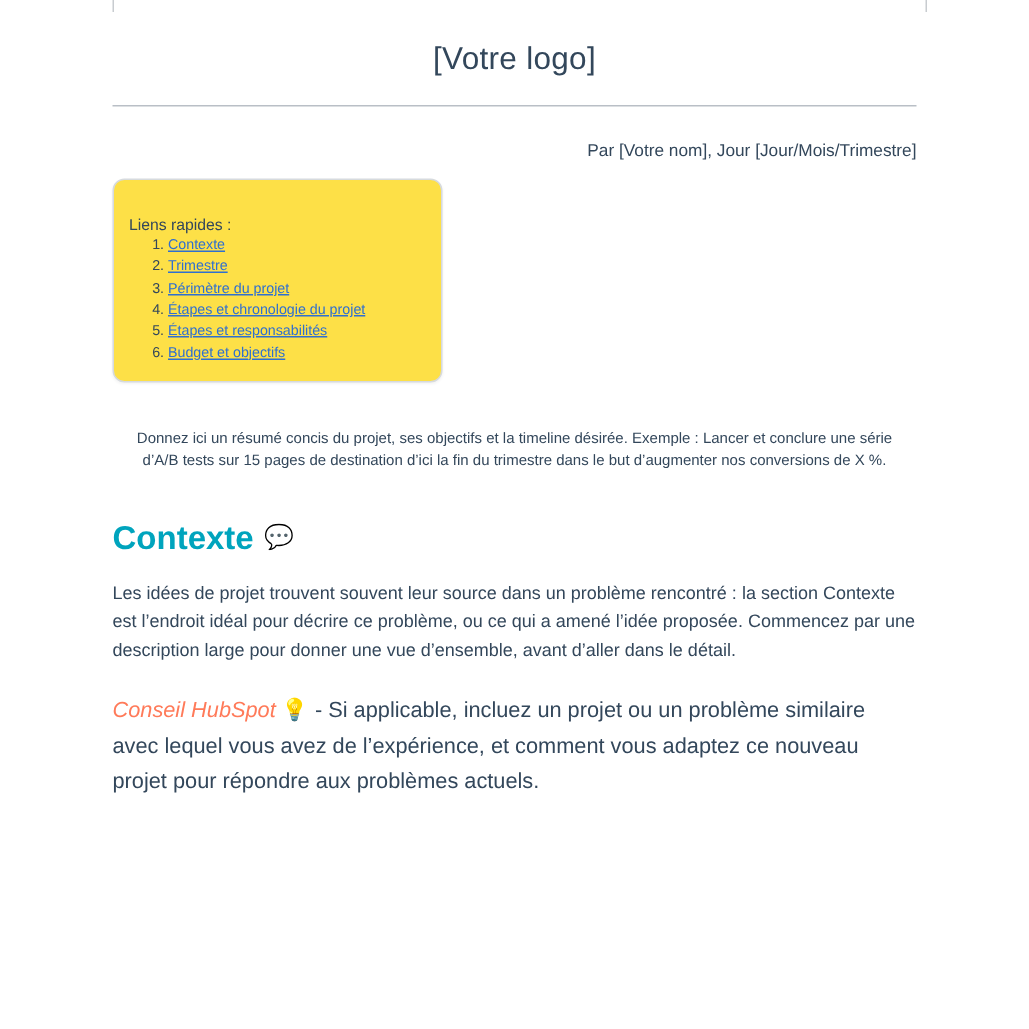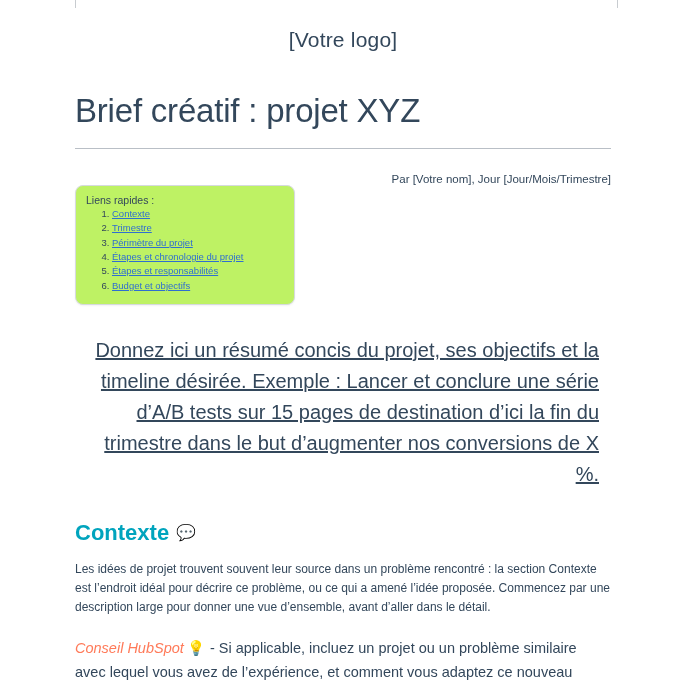--- a/index.html
+++ b/index.html
@@ -62,25 +62,26 @@
   }
 
   .byline {
     text-align: right;
     font-size: 11.5px;
     color: #33475b;
     margin-top: 24px;
   }
 
   .quicklinks-box {
+    margin-top: 12px;
     width: 220px;
-    background: #bef264;
+    background: #fde047;
     border: 1px solid #d6dade;
     border-radius: 8px;
-    padding: 8px 10px 10px 10px;
+    padding: 24px 10px 10px 10px;
     box-sizing: border-box;
     box-shadow: 0 1px 2px rgba(0,0,0,0.05);
   }
   .quicklinks-title {
     font-size: 10.5px;
     color: #33475b;
     margin-bottom: 2px;
   }
   .quicklinks-list {
     margin: 0;
@@ -93,26 +94,25 @@
     line-height: 1.35;
   }
   .quicklinks-list li a {
     color: #2f6fd0;
     text-decoration: underline;
     font-size: 9.5px;
   }
 
   .intro-para {
     margin-top: 30px;
-    text-align: right;
-    font-size: 20px;
+    text-align: center;
+    font-size: 10px;
     line-height: 1.55;
     color: #33475b;
     padding: 0 12px;
-    text-decoration: underline;
   }
 
   .section-heading {
     margin-top: 30px;
     font-size: 22px;
     font-weight: bold;
     color: #00a4bd;
     display: flex;
     align-items: center;
     gap: 7px;
@@ -143,21 +143,20 @@
 </head>
 <body>
 
 <div class="page">
 
   <div class="ruler-left"></div>
   <div class="ruler-right"></div>
 
   <div class="logo-line">[Votre logo]</div>
 
-  <h1 class="doc-title">Brief créatif : projet XYZ</h1>
   <hr class="title-rule">
 
 
   <div class="byline">Par [Votre nom], Jour [Jour/Mois/Trimestre]</div>
 
   <div class="quicklinks-box">
     <div class="quicklinks-title">Liens rapides :</div>
     <ol class="quicklinks-list">
       <li><a href="#">Contexte</a></li>
       <li><a href="#">Trimestre</a></li>

